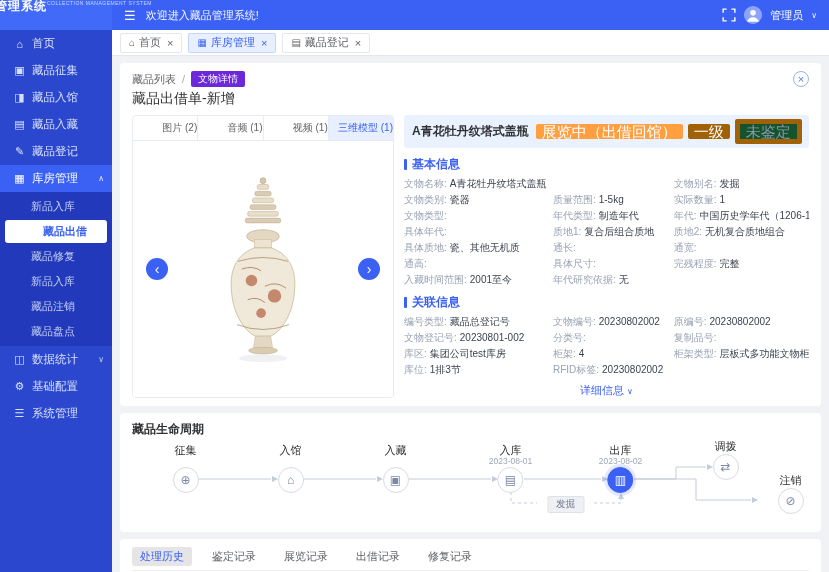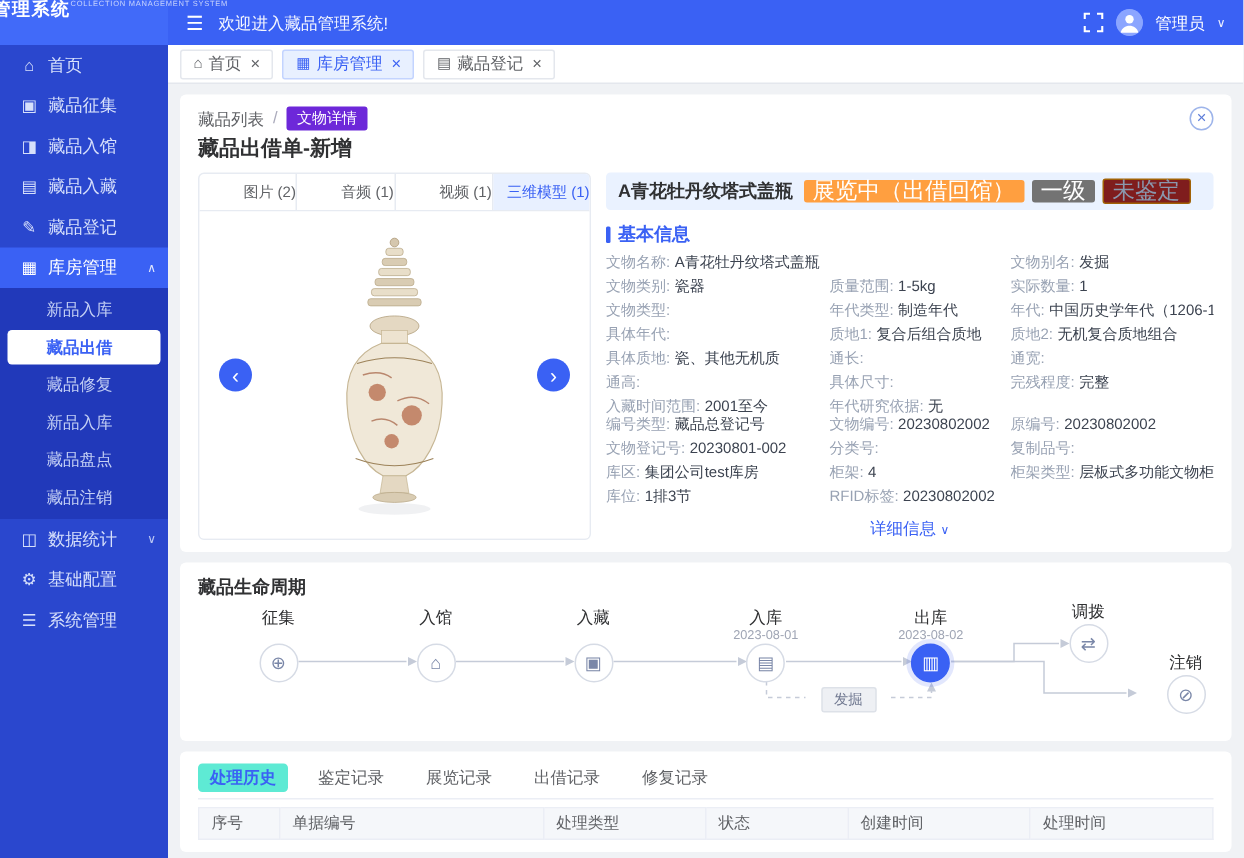--- a/index.html
+++ b/index.html
@@ -21,59 +21,59 @@
 
   
   .layout{display:flex;height:542px}
   .sidebar{width:112px;background:#2a47ce;overflow:hidden;flex:none}
   .s-item{height:27px;display:flex;align-items:center;padding:0 8px 0 12px;font-size:11.5px;cursor:pointer;color:#d7e0fb;white-space:nowrap}
   .s-icon{width:15px;margin-right:5px;font-size:11px;text-align:center;flex:none}
   .s-arrow{margin-left:auto;font-size:8px;opacity:.85}
   .s-parent.parent-active{background:#3a61f4;color:#fff}
   .s-sub{background:#2139ba;padding:2px 0}
   .s-sub .s-item{height:25px;padding-left:31px;font-size:11px;color:#c3cff4}
-  .s-sub .s-item.active{background:#fff;color:#3a61f4;margin:1px 5px;border-radius:3px;height:23px;padding-left:26px;font-weight:bold}
+  .s-sub .s-item.active{background:#fff;color:#3a61f4;margin:1px 5px;border-radius:3px;height:23px;padding-left:38px;font-weight:bold}
 
   .main{flex:1;display:flex;flex-direction:column;min-width:0}
   .tabbar{height:26px;background:#fff;display:flex;align-items:center;gap:6px;padding:0 8px;border-bottom:1px solid #e4e7ed;flex:none}
   .tab{display:flex;align-items:center;gap:4px;height:20px;padding:0 8px;border:1px solid #e4e7ed;border-radius:2px;font-size:11px;color:#606266;cursor:pointer;background:#fff;white-space:nowrap}
   .tab.active{background:#e8f0ff;color:#3a61f4;border-color:#c3d4ff}
   .t-icon{font-size:10px}
   .t-close{font-size:11px;margin-left:2px;cursor:pointer}
 
   .scroll{flex:1;overflow:hidden;padding:7px 8px;display:flex;flex-direction:column;gap:7px}
   .card{background:#fff;border-radius:4px;padding:8px 12px}
 
   
   .card-top{display:flex;align-items:center}
   .breadcrumb{display:flex;align-items:center;gap:6px;font-size:11px;color:#606266}
   .bc-root{cursor:pointer}
   .bc-sep{color:#aab}
   .bc-tag{background:#6d28d9;color:#fff;font-size:10px;padding:1px 7px;border-radius:2px}
   .close-circle{margin-left:auto;width:16px;height:16px;border:1px solid #9db4ea;border-radius:50%;color:#5b7bd9;display:flex;align-items:center;justify-content:center;font-size:11px;line-height:1;cursor:pointer}
-  .page-title{font-size:14px;font-weight:bold;margin:3px 0 7px}
+  .page-title{font-size:14px;font-weight:normal;margin:3px 0 7px}
   .detail-body{display:flex;gap:10px}
 
   .media-pane{width:262px;flex:none;border:1px solid #e7ebf2;border-radius:4px;overflow:hidden;display:flex;flex-direction:column}
   .media-tabs{display:flex;border-bottom:1px solid #e7ebf2}
   .m-tab{flex:1;text-align:right;font-size:10px;padding:5px 0;color:#606266;border-right:1px solid #e7ebf2;cursor:pointer;white-space:nowrap}
   .m-tab:last-child{border-right:none}
   .m-tab.active{background:#e8f0ff;color:#3a61f4}
   .media-stage{position:relative;flex:1;display:flex;align-items:center;justify-content:center;min-height:200px;background:#fff}
   .nav-btn{position:absolute;top:50%;transform:translateY(-50%);width:22px;height:22px;border-radius:50%;background:#3a61f4;color:#fff;border:none;font-size:14px;display:flex;align-items:center;justify-content:center;line-height:1;cursor:pointer;padding:0}
   .nav-btn.left{left:13px}.nav-btn.right{right:13px}
   .vase{width:118px;height:192px}
 
   .info-pane{flex:1;min-width:0}
   .name-strip{background:#eaf2ff;border-radius:3px;padding:4px 8px;display:flex;align-items:center;gap:5px;min-height:22px}
   .a-name{font-weight:bold;font-size:12px;margin-right:2px;white-space:nowrap}
   .badge{font-size:15px;padding:1px 6px;border-radius:2px;white-space:nowrap;line-height:13px}
   .badge.warning{background:#ff9f40;color:#fff}
-  .badge.primary{background:#737373;color:#fff}
-  .badge.info{background:#7f1d1d;color:#8a97ad;border:1px solid #a16207}
+  .badge.primary{background:#a16207;color:#fff}
+  .badge.info{background:#14532d;color:#8a97ad;border:5px solid #a16207}
   .sec-title{color:#3a61f4;font-weight:bold;font-size:12px;margin:8px 0 5px;display:flex;align-items:center}
   .sec-title::before{content:"";width:3px;height:11px;background:#3a61f4;border-radius:1px;margin-right:5px}
   .fields-grid{display:grid;grid-template-columns:1.25fr 1fr 1.2fr;column-gap:8px;row-gap:4px}
   .f{font-size:10px;line-height:12px;white-space:nowrap;overflow:hidden;min-width:0}
   .fl{color:#98a2b3;margin-right:3px}
   .fv{color:#3c4350}
   .f.span2{grid-column:span 2}
   .more-link{color:#3a61f4;font-size:11px;text-align:center;margin-top:7px;cursor:pointer}
   .more-link .mcaret{font-size:8px;margin-left:3px}
 
@@ -84,21 +84,21 @@
   .tl-node{position:absolute;display:flex;flex-direction:column;align-items:center;transform:translateX(-50%)}
   .tl-label{font-size:11px;color:#303133;height:13px;line-height:13px;white-space:nowrap}
   .tl-date{font-size:8.5px;color:#a0a6b5;height:9px;line-height:9px;white-space:nowrap}
   .tl-circle{width:26px;height:26px;border-radius:50%;background:#fff;border:1px solid #d6dbe5;display:flex;align-items:center;justify-content:center;color:#7a87a8;font-size:12px;margin-top:1px;line-height:1}
   .tl-node.active .tl-circle{background:#3a61f4;border-color:#3a61f4;color:#fff;box-shadow:0 0 0 3px rgba(58,97,244,.15)}
   .tl-chip{position:absolute;left:425px;top:56px;transform:translateX(-50%);background:#eef0f4;border:1px solid #dde1e8;color:#707890;font-size:9.5px;padding:1px 8px;border-radius:2px;white-space:nowrap}
 
   
   .rec-tabs{display:flex;gap:12px;align-items:center;border-bottom:1px solid #ebeef5;padding-bottom:4px}
   .r-tab{font-size:11px;color:#606266;cursor:pointer;padding:2px 8px;border-radius:3px;white-space:nowrap}
-  .r-tab.active{background:#5eead4;color:#3a61f4;font-weight:bold}
+  .r-tab.active{background:#e5e5e5;color:#3a61f4;font-weight:normal}
   table.rec-table{width:100%;border-collapse:collapse;margin-top:5px;table-layout:fixed}
   .rec-table th{background:#f5f7fa;color:#606266;font-weight:normal;font-size:10.5px;text-align:left;padding:3px 8px;border:1px solid #ebeef5;white-space:nowrap}
 </style>
 </head>
 <body>
 
 <header class="topbar">
   <div class="brand">
     <div class="brand-title">藏品管理系统</div>
     <div class="brand-sub">COLLECTION MANAGEMENT SYSTEM</div>
@@ -157,24 +157,24 @@
       <div class="s-item active">
           <span>藏品出借</span>
         </div>
       <div class="s-item">
           <span>藏品修复</span>
         </div>
       <div class="s-item">
           <span>新品入库</span>
         </div>
       <div class="s-item">
+          <span>藏品注销</span>
+        </div>
+      <div class="s-item">
           <span>藏品盘点</span>
-        </div>
-      <div class="s-item">
-          <span>藏品注销</span>
         </div>
     </div>
     <div class="s-item s-parent">
         <span class="s-icon">◫</span>
         <span>数据统计</span>
         <span class="s-arrow">∨</span>
       </div>
     <div class="s-item">
         <span class="s-icon">⚙</span>
         <span>基础配置</span>
@@ -291,20 +291,21 @@
               <div class="f"><span class="fl">具体质地:</span><span class="fv">瓷、其他无机质</span></div>
               <div class="f"><span class="fl">通长:</span><span class="fv"></span></div>
               <div class="f"><span class="fl">通宽:</span><span class="fv"></span></div>
               <div class="f"><span class="fl">通高:</span><span class="fv"></span></div>
               <div class="f"><span class="fl">具体尺寸:</span><span class="fv"></span></div>
               <div class="f"><span class="fl">完残程度:</span><span class="fv">完整</span></div>
               <div class="f"><span class="fl">入藏时间范围:</span><span class="fv">2001至今</span></div>
               <div class="f"><span class="fl">年代研究依据:</span><span class="fv">无</span></div>
             </div>
 
+            <div class="sec-title">关联信息</div>
             <div class="fields-grid">
               <div class="f"><span class="fl">编号类型:</span><span class="fv">藏品总登记号</span></div>
               <div class="f"><span class="fl">文物编号:</span><span class="fv">20230802002</span></div>
               <div class="f"><span class="fl">原编号:</span><span class="fv">20230802002</span></div>
               <div class="f"><span class="fl">文物登记号:</span><span class="fv">20230801-002</span></div>
               <div class="f"><span class="fl">分类号:</span><span class="fv"></span></div>
               <div class="f"><span class="fl">复制品号:</span><span class="fv"></span></div>
               <div class="f"><span class="fl">库区:</span><span class="fv">集团公司test库房</span></div>
               <div class="f"><span class="fl">柜架:</span><span class="fv">4</span></div>
               <div class="f"><span class="fl">柜架类型:</span><span class="fv">层板式多功能文物柜</span></div>

